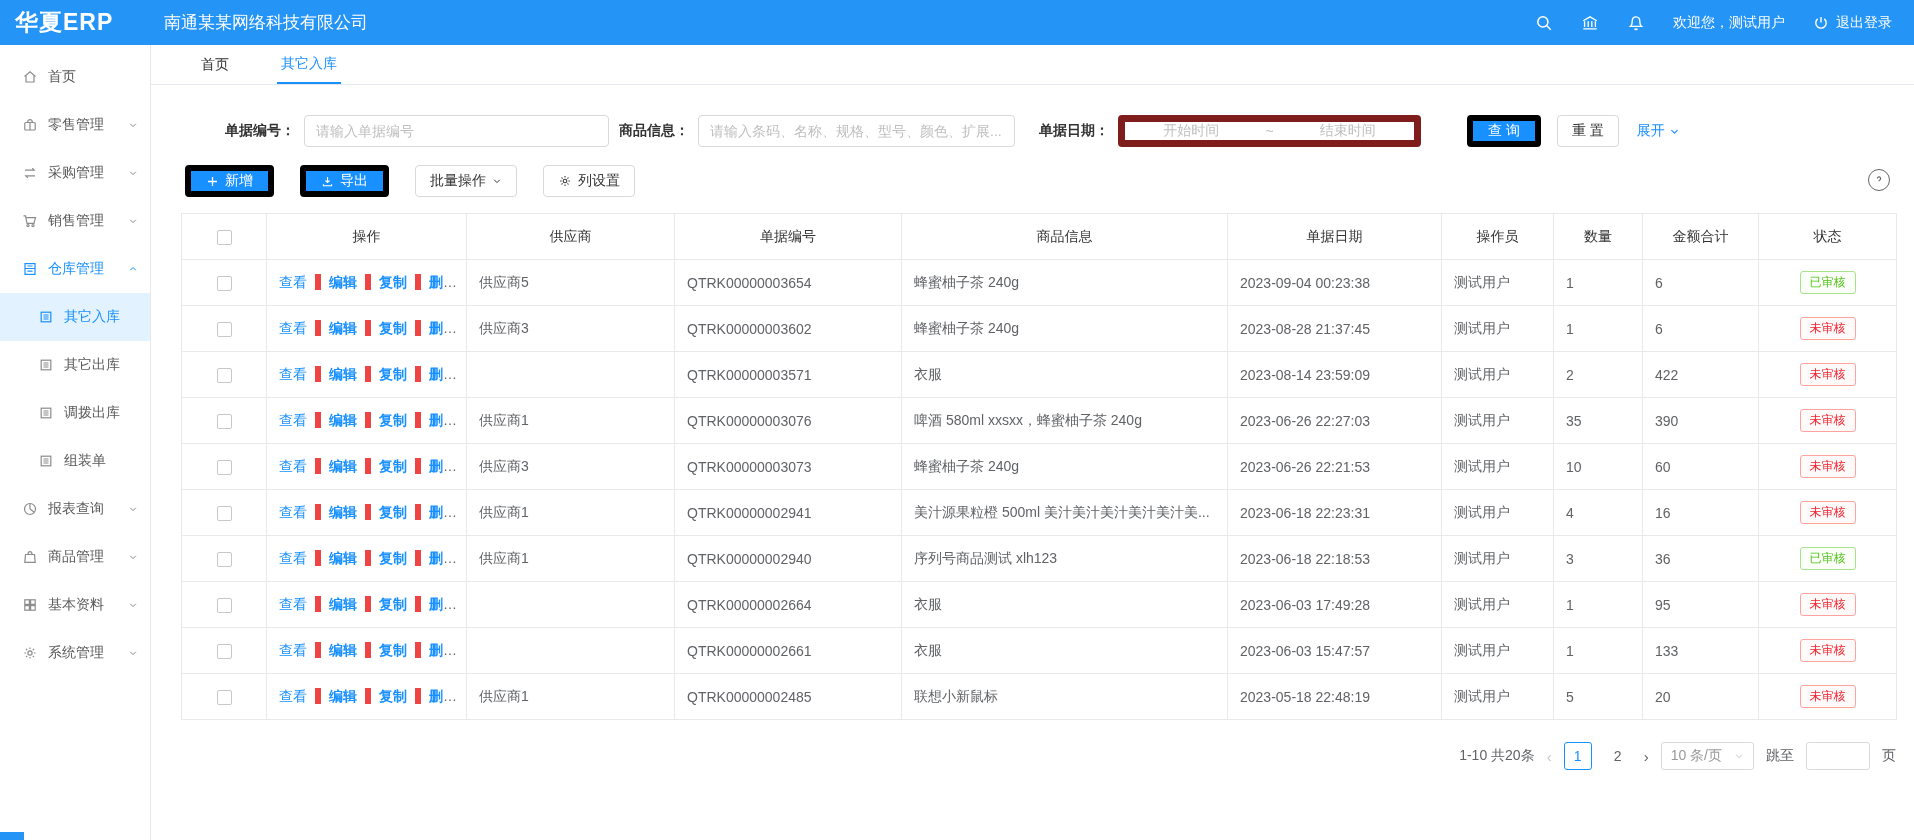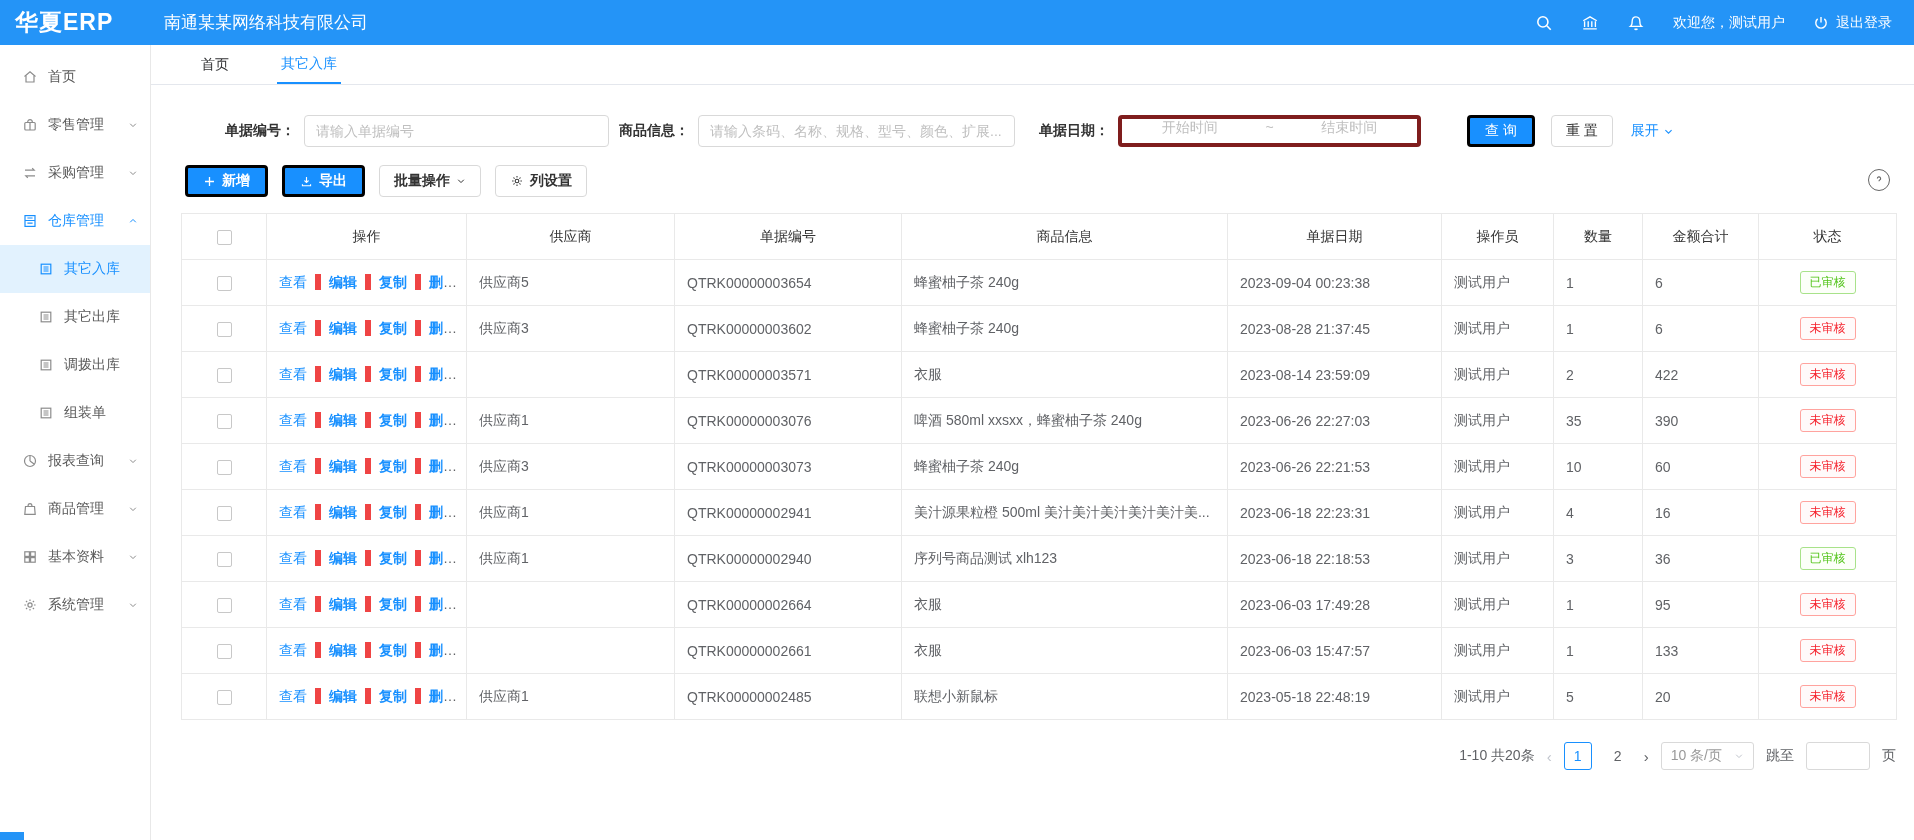--- a/index.html
+++ b/index.html
@@ -39,33 +39,33 @@
   
   .filter-row { display:flex; align-items:center; margin:30px 0 0 74px; height:32px; flex-shrink:0; }
   .f-label { font-weight:bold; color:#333; margin-right:9px; white-space:nowrap; }
   .f-input { height:32px; border:1px solid #d9d9d9; border-radius:4px; padding:0 11px; font-size:14px; color:#333; outline:none; font-family:inherit; background:#fff; }
   .f-input::placeholder { color:#bfbfbf; }
   .f-doc { width:305px; }
   .f-product { width:317px; }
   .f-group { display:flex; align-items:center; }
   .g2 { margin-left:10px; }
   .g3 { margin-left:24px; }
-  .date-box { width:303px; height:32px; border:4px solid #7f1d1d; border-radius:4px; display:flex; align-items:flex-start; color:#bfbfbf; }
+  .date-box { width:303px; height:32px; border:7px solid #7f1d1d; border-radius:4px; display:flex; align-items:center; color:#bfbfbf; }
   .date-box span { flex:1; text-align:center; }
   .date-box .sep { flex:0 0 24px; }
   .btn { height:32px; border-radius:4px; font-size:14px; display:flex; align-items:center; gap:6px; cursor:pointer; font-family:inherit; white-space:nowrap; }
-  .btn-primary { background:#1890ff; color:#fff; border:3px solid #000000; padding:0 15px; }
+  .btn-primary { background:#1890ff; color:#fff; border:6px solid #000000; padding:0 15px; }
   .btn-plain { background:#fff; color:#333; border:1px solid #d9d9d9; padding:0 14px; }
   .btn-search { margin-left:46px; }
   .btn-reset { margin-left:16px; }
   .expand-link { margin-left:18px; color:#1890ff; display:flex; align-items:center; gap:4px; cursor:pointer; }
 
   
   .toolbar { display:flex; align-items:center; margin:18px 0 0 34px; height:32px; position:relative; flex-shrink:0; }
-  .toolbar .btn { margin-right:14px;font-weight:bold; }
+  .toolbar .btn { margin-right:26px; }
   .help-circle { position:absolute; right:24px; top:4px; width:22px; height:22px; border:1px solid #666; border-radius:50%; color:#666; display:flex; align-items:center; justify-content:center; cursor:pointer; }
 
   
   .table-wrap { margin:16px 0 0 30px; width:1715px; flex-shrink:0; }
   table { border-collapse:collapse; width:100%; table-layout:fixed;border-radius:24px; }
   th, td { border:1px solid #e9e9e9; height:46px; padding:0 12px; font-size:14px; color:#606266; white-space:nowrap; overflow:hidden; text-overflow:ellipsis; }
   th { color:#333; font-weight:500; }
   .c-center { text-align:center; }
   .checkbox { display:inline-block; width:15px; height:15px; border:1px solid #c8c8c8; border-radius:2px; background:#fff; vertical-align:middle; cursor:pointer; }
   .actions-cell { text-align:center; padding:0 4px; }
@@ -160,20 +160,35 @@
           </svg>
         </span>
       <span>采购管理</span>
       <span class="chev">
           <svg width="10" height="10" viewBox="0 0 16 16" fill="none" stroke="currentColor" stroke-width="1.6">
             <path d="M3.5 6 L8 10.5 L12.5 6"></path>
           </svg>
         </span>
     </div>
 
+    <div class="side-item">
+      <span class="s-icon">
+          <svg viewBox="0 0 16 16" fill="none" stroke="currentColor" stroke-width="1.2">
+            <path d="M1.5 2.8 H3.5 L5 10.3 H12 L13.5 4.6 H4"></path>
+            <circle cx="6" cy="12.6" r="1.1"></circle>
+            <circle cx="11" cy="12.6" r="1.1"></circle>
+          </svg>
+        </span>
+      <span>销售管理</span>
+      <span class="chev">
+          <svg width="10" height="10" viewBox="0 0 16 16" fill="none" stroke="currentColor" stroke-width="1.6">
+            <path d="M3.5 6 L8 10.5 L12.5 6"></path>
+          </svg>
+        </span>
+    </div>
 
     <div class="side-item parent-active">
       <span class="s-icon">
           <svg viewBox="0 0 16 16" fill="none" stroke="currentColor" stroke-width="1.2">
             <rect x="3" y="2.6" width="10" height="10.8"></rect>
             <path d="M3 7.5 H13 M5.4 5 H10.6 M5.4 10.2 H10.6"></path>
           </svg>
         </span>
       <span>仓库管理</span>
       <span class="chev">

